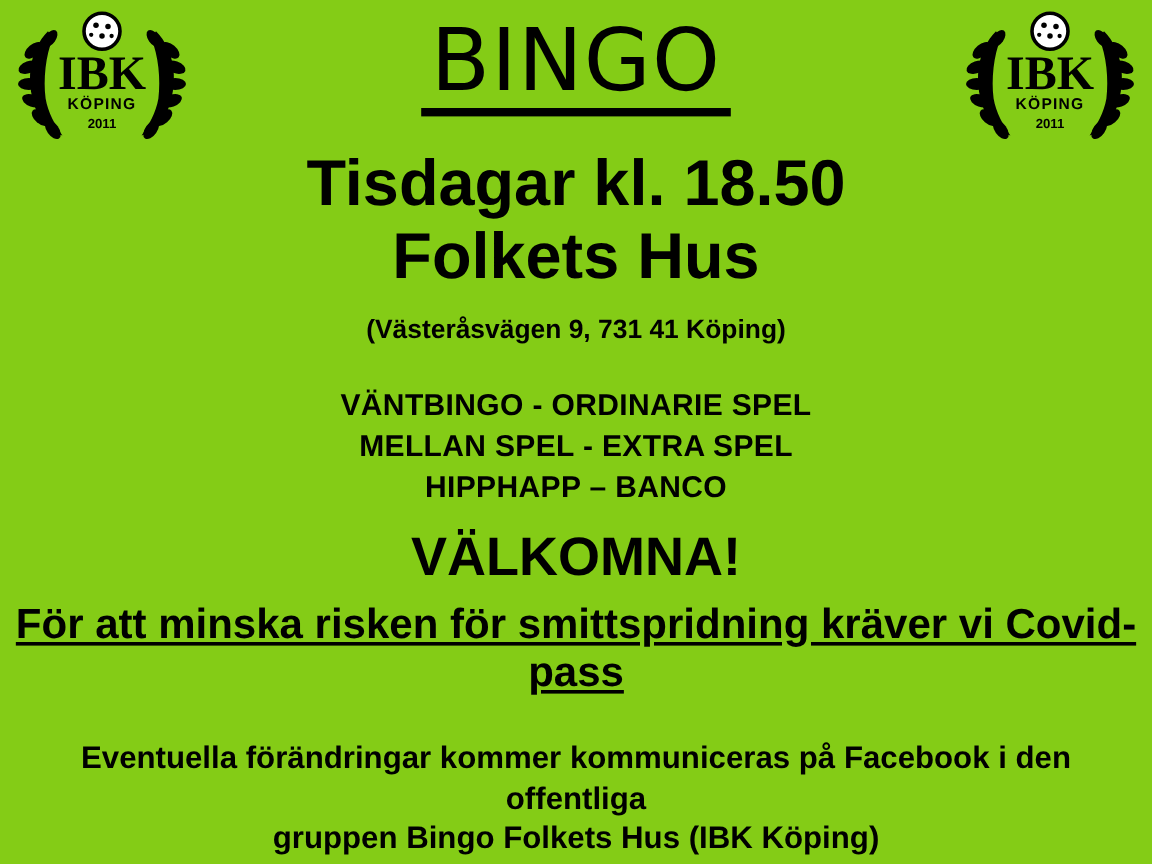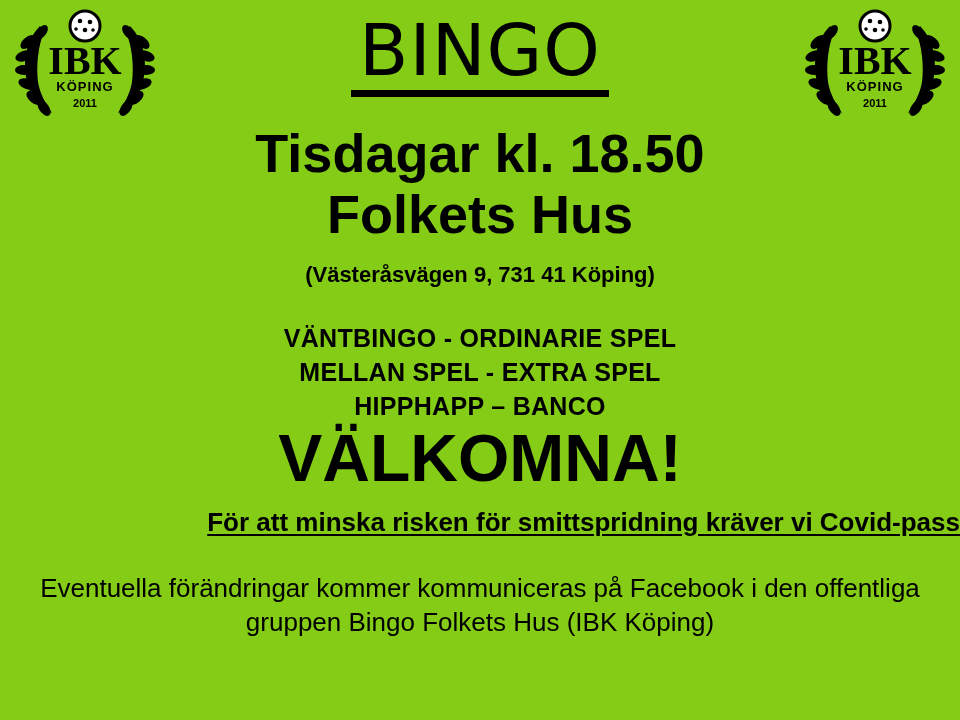--- a/index.html
+++ b/index.html
@@ -80,38 +80,38 @@
     margin-top: 34px;
   }
   .games div {
     font-size: 25px;
     font-weight: bold;
     line-height: 1.35;
     letter-spacing: 0.3px;
   }
 
   .welcome {
-    font-size: 66px;
-    font-weight: bold;
+    font-size: 45px;
+    font-weight: bold;
+    margin-top: 16px;
     line-height: 1.05;
   }
 
   .covid {
-    font-size: 26px;
+    font-size: 35px;
     font-weight: bold;
     margin-top: 14px;
     text-decoration: underline;
     text-underline-offset: 3px;
-    text-align: right;
   }
 
   .footer {
     margin-top: 34px;
     font-size: 26px;
-    font-weight: normal;
+    font-weight: bold;
     line-height: 1.3;
     padding: 0 16px;
   }
   .footer .line2 { display: block; }
 </style>
 </head>
 <body>
 
 <div class="poster">
 

